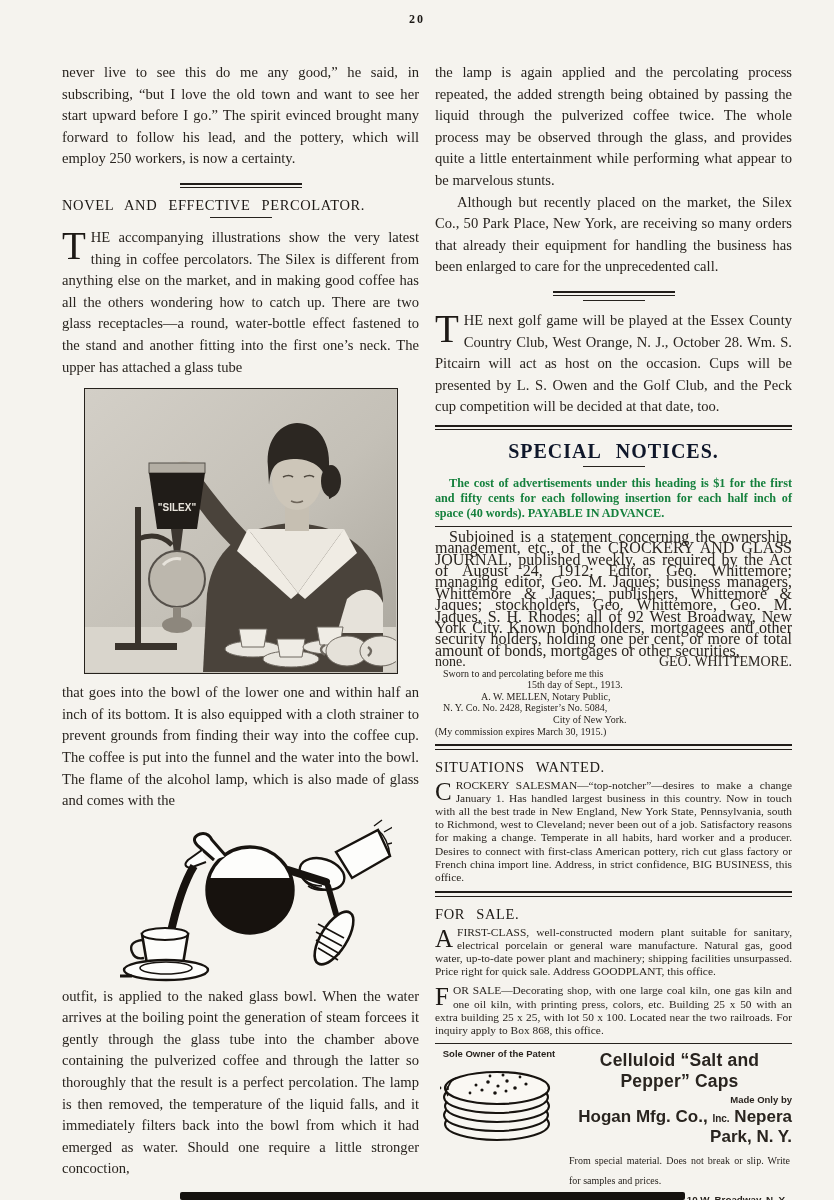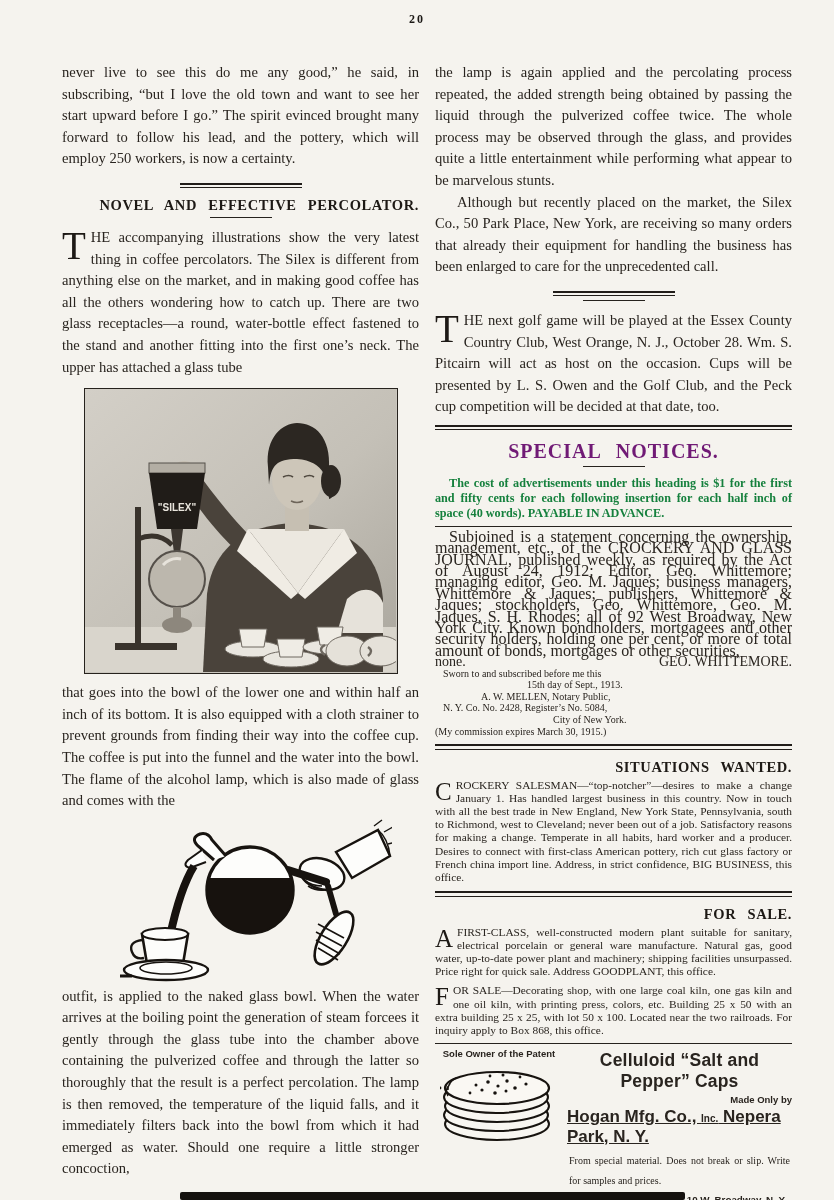--- a/index.html
+++ b/index.html
@@ -17,26 +17,26 @@
 
   p { margin:0; }
   .text-main  { font-size:14.6px; line-height:21.6px; text-align:justify; }
   .text-notice { font-size:12.2px; line-height:14.8px; text-align:justify; font-weight:bold; color:#15803d;}
   .text-fine  { font-size:16px; line-height:11.4px; text-align:justify;font-family:Liberation Serif, serif; }
   .text-classified { font-size:11.4px; line-height:13.2px; text-align:justify; }
   .indent { text-indent:22px; }
   .indent-sm { text-indent:14px; }
 
   .section-title {
-    margin:9px 0 3px; text-align:right; font-size:14.5px; font-weight:bold;
+    margin:9px 0 3px; text-align:left; font-size:14.5px; font-weight:normal;
     letter-spacing:0.6px; word-spacing:7px; color:#1d1915;
   }
   .big-title {
     margin:10px 0 3px; text-align:center; font-size:20px; font-weight:bold;
-    letter-spacing:1px; word-spacing:9px; color:#701a75;
+    letter-spacing:1px; word-spacing:9px; color:#0f172a;
   }
   .rule-short { width:62px; border-top:1.6px solid #26221d; margin:3px auto 9px; }
   .double-rule-short { width:122px; height:2px; border-top:2.4px solid #211d19; border-bottom:1px solid #211d19; margin:13px auto 4px; }
   .double-rule-full { width:100%; height:2.4px; border-top:2.6px solid #211d19; border-bottom:1px solid #211d19; margin:7px 0 2px; }
   .rule-full { width:100%; border-top:1.4px solid #26221d; margin:5px 0 4px; }
 
   .dropcap-main {
     float:left; font-size:39px; line-height:36px; padding:1px 5px 0 0; color:#1d1915;
   }
   .dropcap-small {
@@ -53,21 +53,21 @@
   .sig-row { display:flex; justify-content:space-between; font-size:14px; line-height:11.4px; }
   .notary-line { font-size:10px; line-height:11.6px; }
   .ml8 { margin-left:8px; } .ml40 { margin-left:46px; } .ml90 { margin-left:92px; } .ml110 { margin-left:118px; }
 
   .hogan-ad { border-top:1.6px solid #26221d; margin-top:6px; padding-top:5px; display:flex; }
   .hogan-left { width:128px; text-align:center; flex:none; }
   .sole-owner { font-size:9.5px; font-weight:bold; line-height:10.5px; font-family:"Liberation Sans", sans-serif; }
   .hogan-right { flex:1; padding-left:4px; }
   .hogan-title { font-size:17.5px; font-weight:bold; text-align:center; margin:1px 0 0; letter-spacing:0.2px; font-family:"Liberation Sans", sans-serif; }
   .hogan-madeby { font-size:9.5px; font-weight:bold; text-align:right; margin:2px 0; font-family:"Liberation Sans", sans-serif; }
-  .hogan-co { font-size:17px; font-weight:bold; text-align:left; margin:1px 0 4px; font-family:"Liberation Sans", sans-serif;text-decoration:underline; }
+  .hogan-co { font-size:17px; font-weight:bold; text-align:right; margin:1px 0 4px; font-family:"Liberation Sans", sans-serif; }
   .hogan-co .inc { font-size:10px; }
   .hogan-desc { font-size:10px; line-height:20px; text-align:justify; margin:0 2px 3px; }
   .hogan-agent { font-size:9.8px; font-weight:bold; text-align:center; font-family:"Liberation Sans", sans-serif; }
 
   .edge-bar { position:absolute; left:180px; top:1192px; width:505px; height:8px; background:#15120f; border-radius:2px; }
   .clearfix::after { content:""; display:block; clear:both; }
 </style>
 </head>
 <body>
 
@@ -197,21 +197,21 @@
       <h2 class="big-title">SPECIAL NOTICES.</h2>
       <div class="rule-short"></div>
       <p class="text-notice indent-sm">The cost of advertisements under this heading is $1 for the first and fifty cents for each following insertion for each half inch of space (40 words).  PAYABLE IN ADVANCE.</p>
 
       <div class="rule-full"></div>
       <p class="text-fine indent-sm">Subjoined is a statement concerning the ownership, management, etc., of the CROCKERY AND GLASS JOURNAL, published weekly, as required by the Act of August 24, 1912: Editor, Geo. Whittemore; managing editor, Geo. M. Jaques; business managers, Whittemore &amp; Jaques; publishers, Whittemore &amp; Jaques; stockholders, Geo. Whittemore, Geo. M. Jaques, S. H. Rhodes; all of 92 West Broadway, New York City.  Known bondholders, mortgagees and other security holders, holding one per cent, or more of total amount of bonds, mortgages or other securities,</p>
       <div class="sig-row">
         <span>none.</span>
         <span>GEO. WHITTEMORE.</span>
       </div>
-      <div class="notary-line ml8">Sworn to and subscribed before me this</div>
+      <div class="notary-line ml8">Sworn to and percolating before me this</div>
       <div class="notary-line ml90">15th day of Sept., 1913.</div>
       <div class="notary-line ml40">A. W. MELLEN, Notary Public,</div>
       <div class="notary-line ml8">N. Y. Co. No. 2428, Register’s No. 5084,</div>
       <div class="notary-line ml110">City of New York.</div>
       <div class="notary-line">(My commission expires March 30, 1915.)</div>
 
       <div class="double-rule-full"></div>
       <h3 class="section-title">SITUATIONS WANTED.</h3>
       <p class="text-classified clearfix"><span class="dropcap-small">C</span><span>ROCKERY SALESMAN—“top-notcher”—desires to make a change January 1.  Has handled largest business in this country.  Now in touch with all the best trade in New England, New York State, Pennsylvania, south to Richmond, west to Cleveland; never been out of a job.  Satisfactory reasons for making a change.  Temperate in all habits, hard worker and a producer.  Desires to connect with first-class American pottery, rich cut glass factory or French china import line.  Address, in strict confidence, BIG BUSINESS, this office.</span></p>
 

